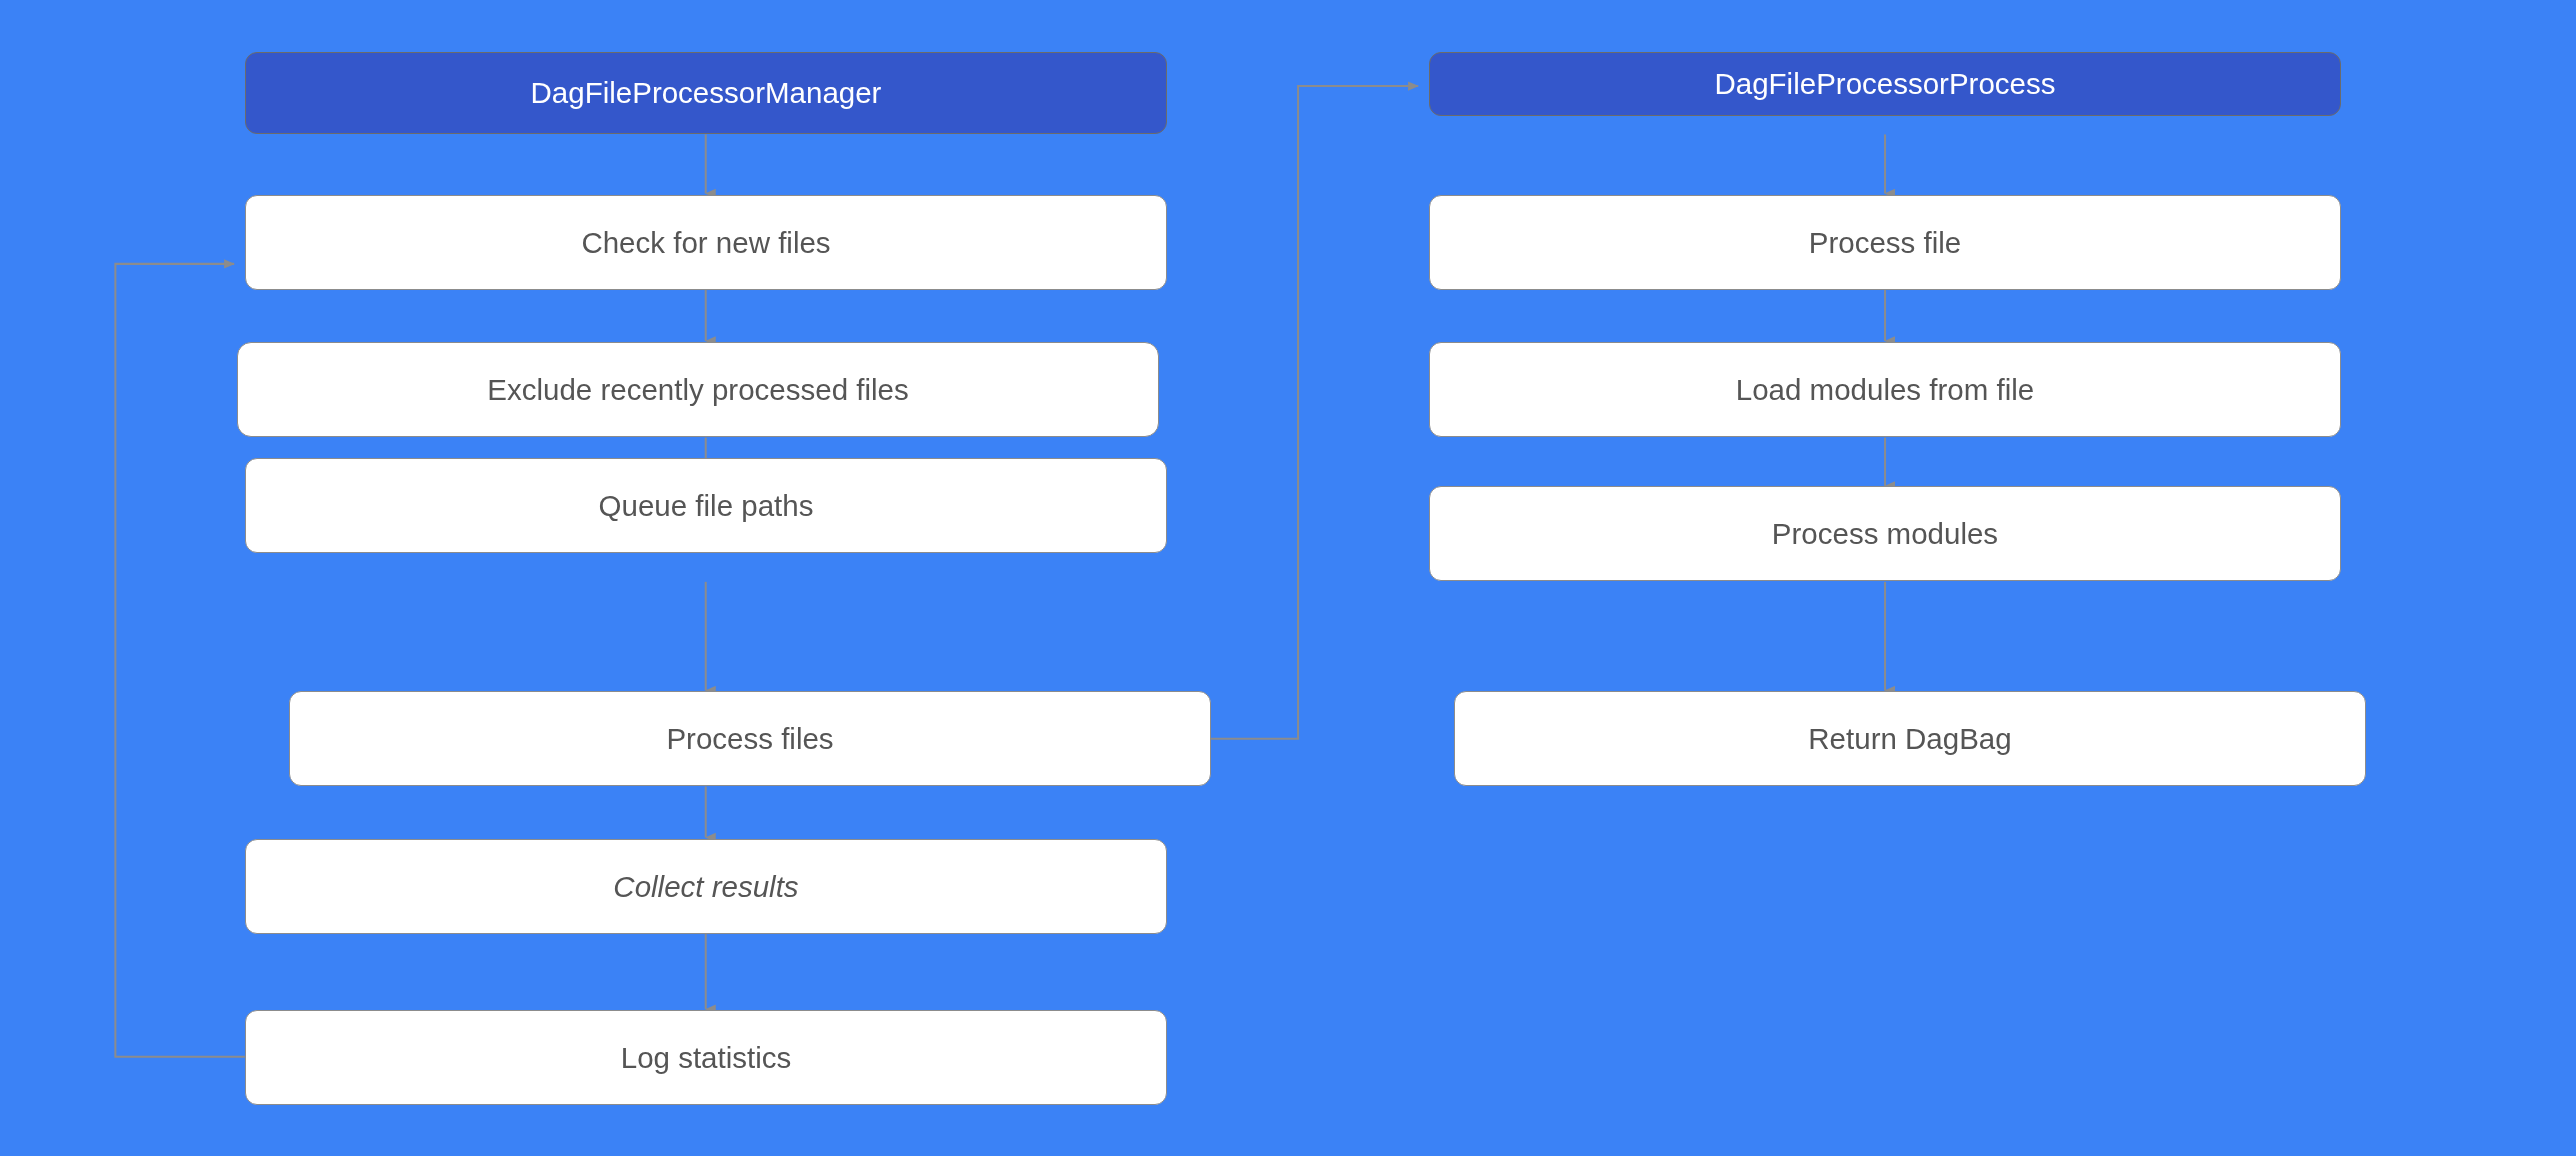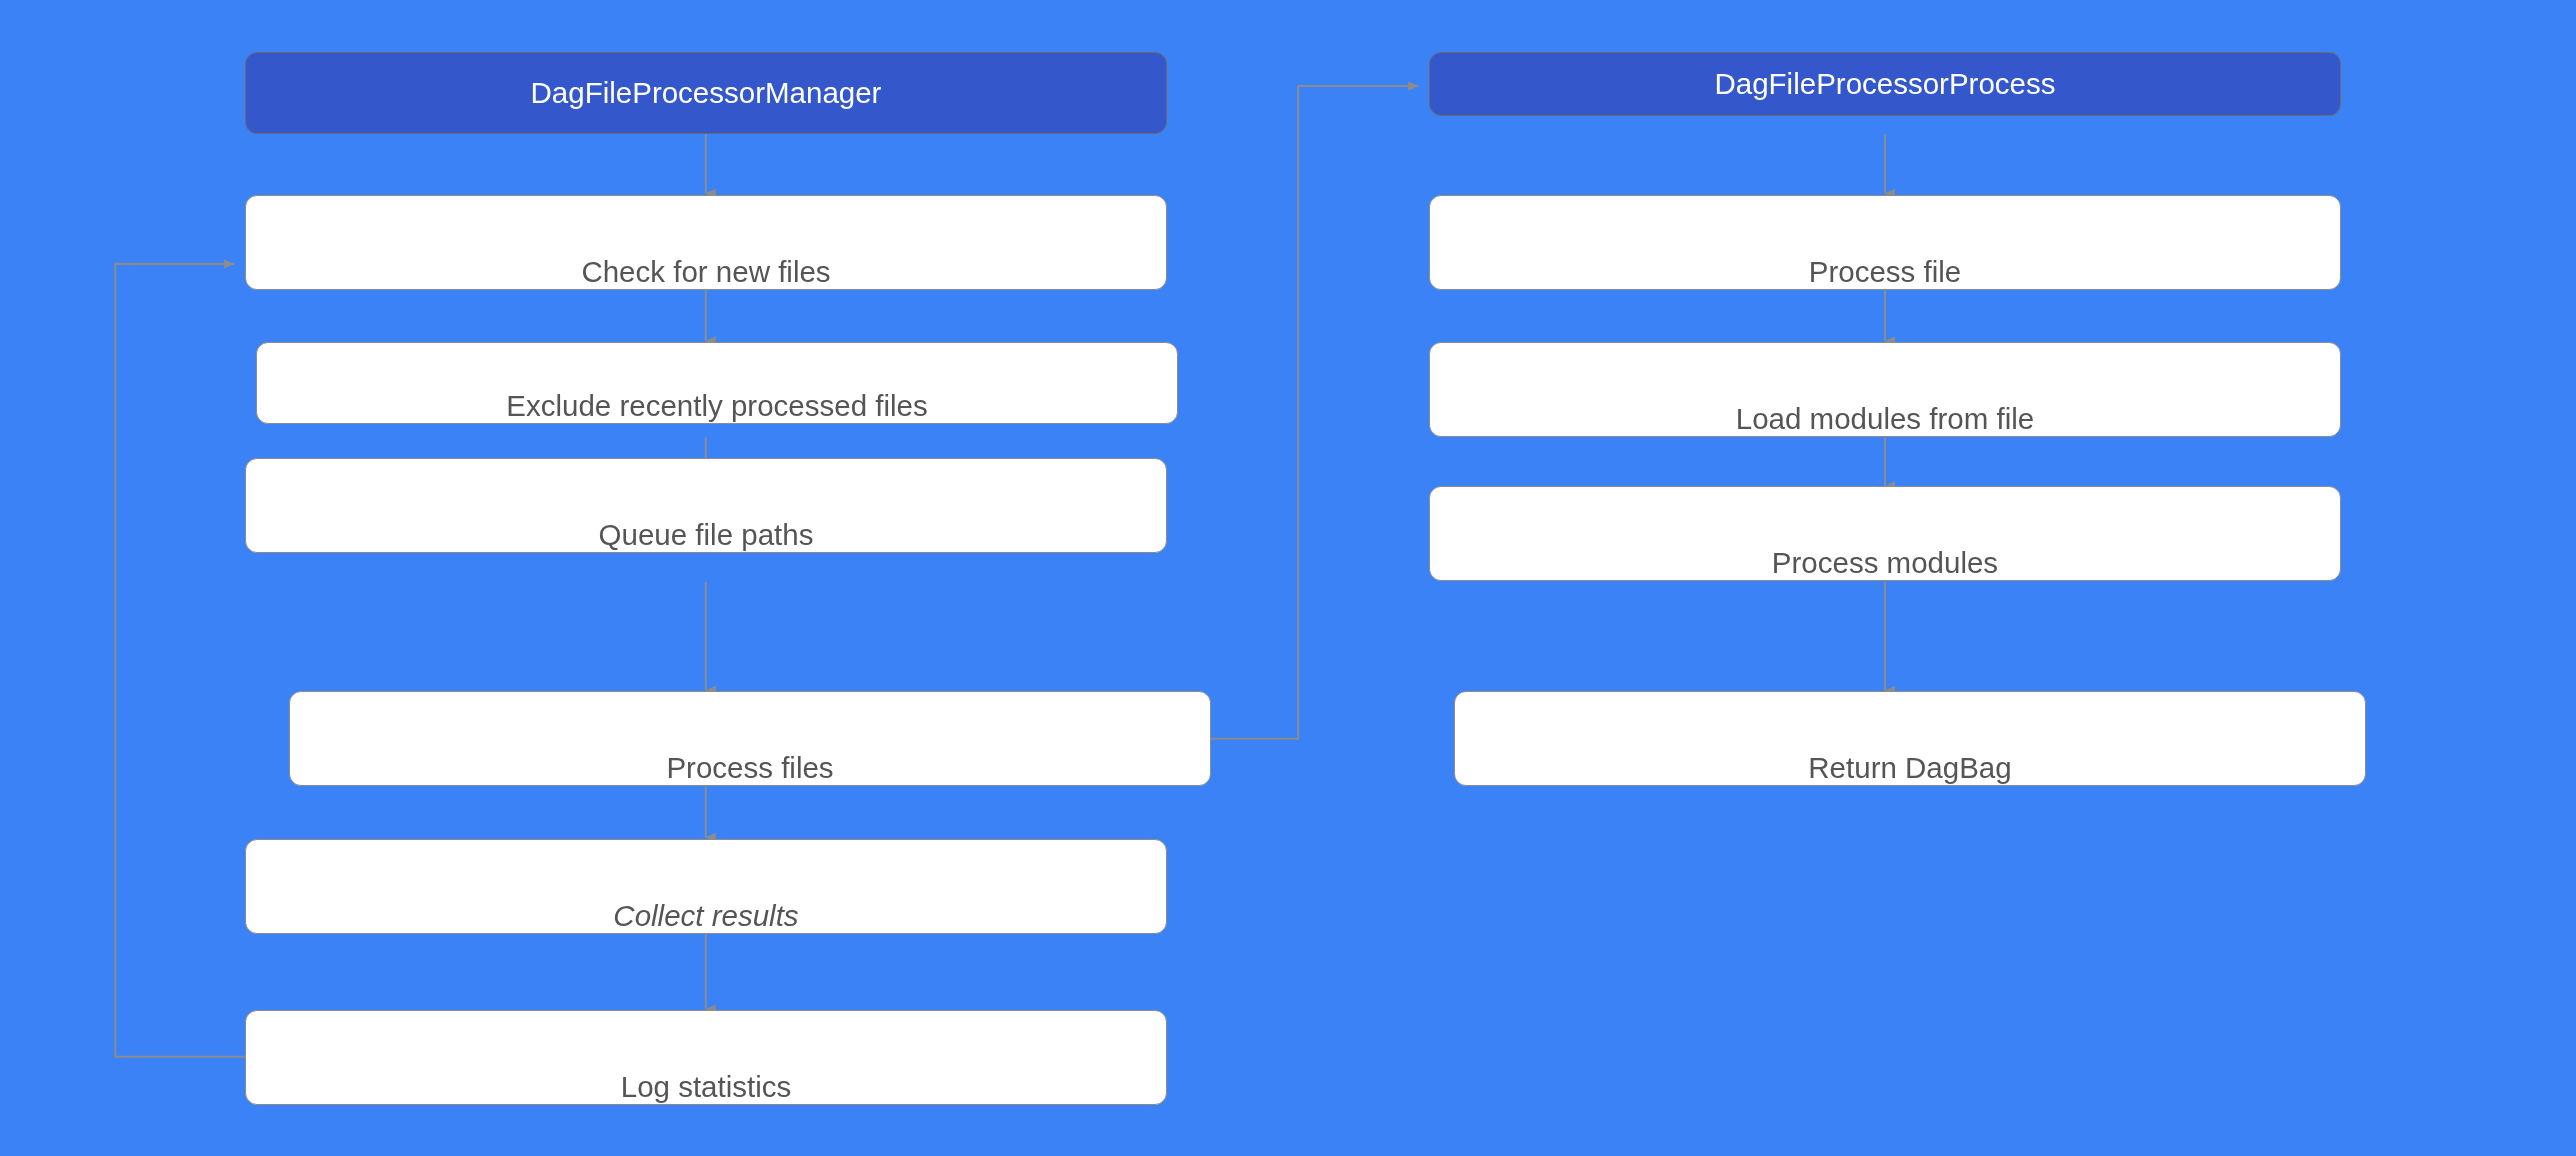--- a/index.html
+++ b/index.html
@@ -43,21 +43,20 @@
     color: #ffffff;
     font-size: 29.5px;
     font-weight: 400;
   }
   .node-step {
     background: #ffffff;
     border: 1.3px solid #8c8c8c;
     color: #555555;
     font-size: 29.5px;
     font-weight: 400;
-    align-items: flex-end;
   }
   .node-label {
     display: block;
     padding: 0 16px;
     white-space: nowrap;
   }
 </style>
 </head>
 <body>
 
@@ -95,21 +94,21 @@
   </svg>
 
   <div class="node node-header" style="left:245px; top:52px; width:922px; height:82px;">
     <span class="node-label">DagFileProcessorManager</span>
   </div>
 
   <div class="node node-step" style="left:245px; top:195px; width:922px; height:95px;">
     <span class="node-label">Check for new files</span>
   </div>
 
-  <div class="node node-step" style="left:256px; top:342px; width:922px; height:82px;">
+  <div class="node node-step" style="left:237px; top:342px; width:922px; height:95px;border-radius:14px;">
     <span class="node-label">Exclude recently processed files</span>
   </div>
 
   <div class="node node-step" style="left:245px; top:458px; width:922px; height:95px;">
     <span class="node-label">Queue file paths</span>
   </div>
 
   <div class="node node-step" style="left:245px; top:691px; width:922px; height:95px;margin-left:44px;">
     <span class="node-label">Process files</span>
   </div>

